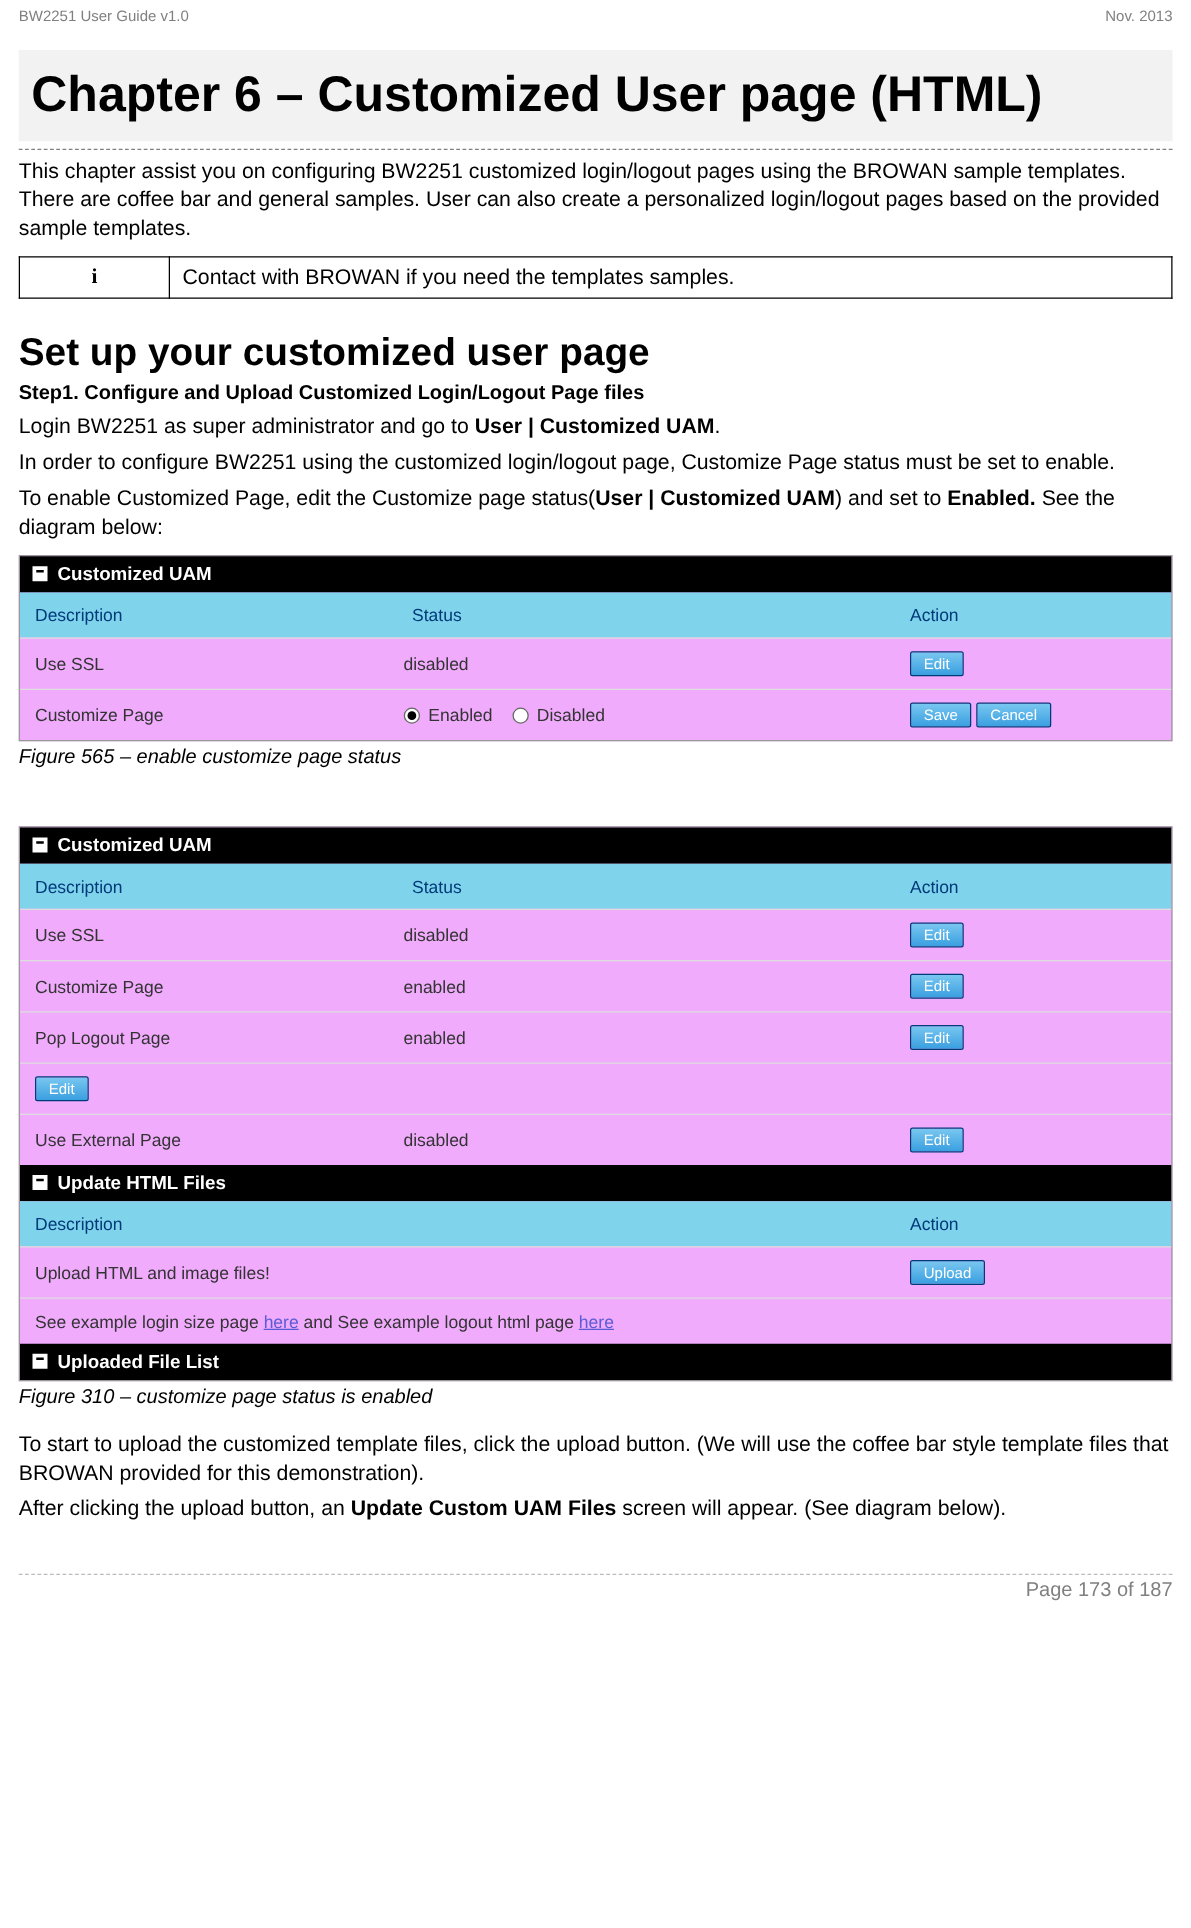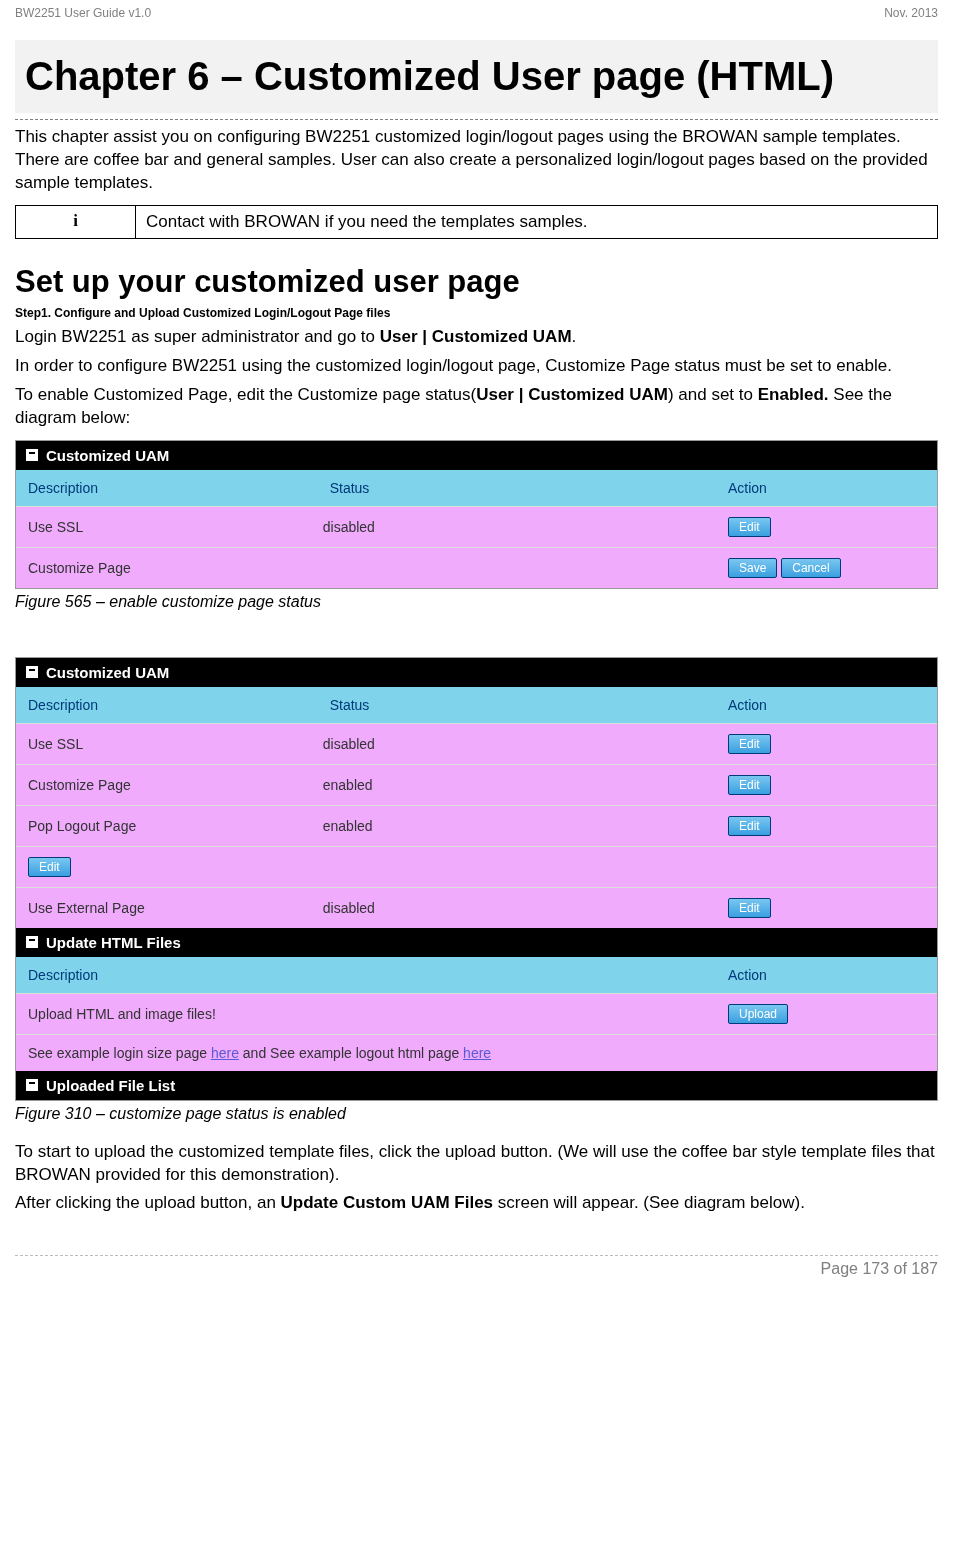--- a/index.html
+++ b/index.html
@@ -51,21 +51,21 @@
     font-family: "Times New Roman", serif;
     font-size: 42px;
     font-weight: bold;
     line-height: 1;
   }
   .section-title {
     font-size: 31px;
     margin: 18px 0 6px 0;
   }
   .step-title {
-    font-size: 12px;
+    font-size: 16px;
     font-weight: bold;
     margin: 6px 0;
   }
   .figure-block {
     border: 1px solid #999;
     margin: 10px 0 4px 0;
     background: #f0abfc;
   }
   .panel-header {
     background: #000;
@@ -208,20 +208,27 @@
   </div>
   <div class="data-row">
     <div class="col-desc">Use SSL</div>
     <div class="col-status">disabled</div>
     <div class="col-action">
       <span class="btn">Edit</span>
     </div>
   </div>
   <div class="data-row">
     <div class="col-desc">Customize Page</div>
+    <div class="col-status">
+      <span class="radio sel"></span>
+      <span>Enabled</span>
+      &nbsp;&nbsp;
+      <span class="radio"></span>
+      <span>Disabled</span>
+    </div>
     <div class="col-action">
       <span class="btn">Save</span>
       <span class="btn">Cancel</span>
     </div>
   </div>
 </div>
 <p class="figure-caption">Figure 565  – enable customize page status</p>
 
 <br>
 

